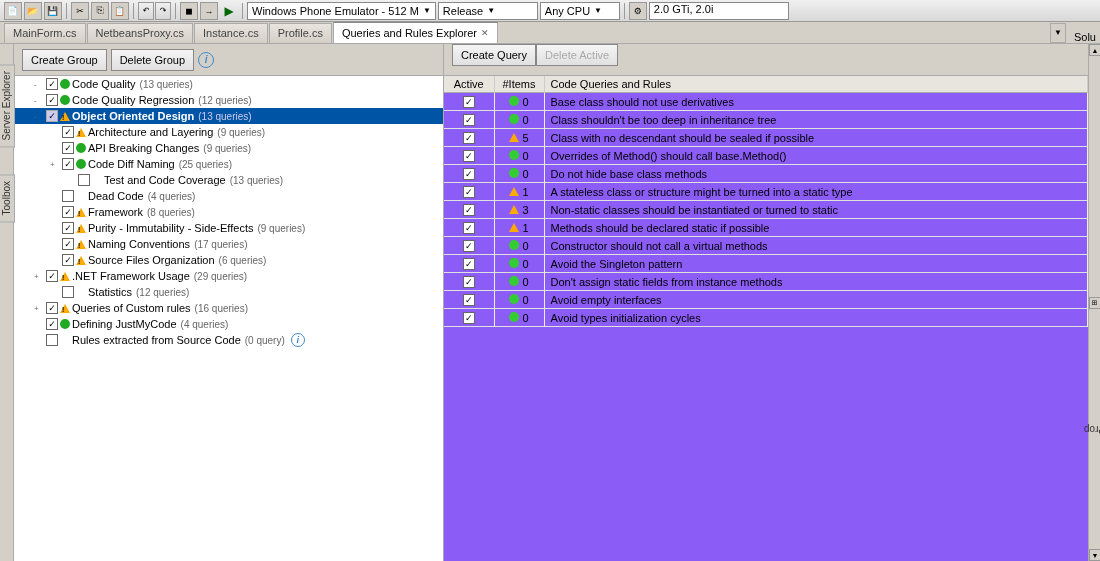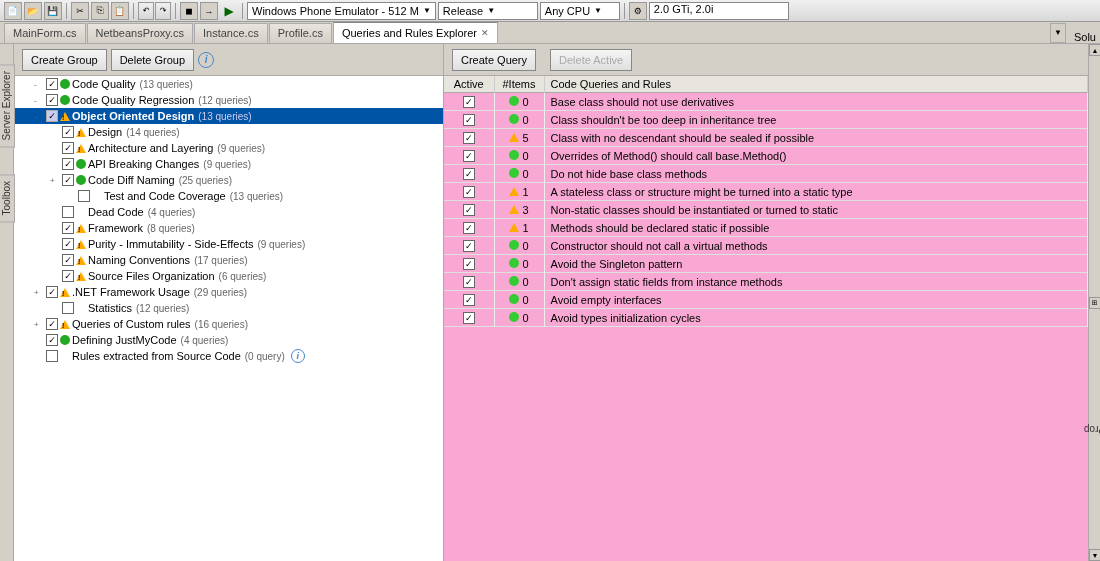--- a/index.html
+++ b/index.html
@@ -207,28 +207,28 @@
       flex: 1;
       background: #fff;
       display: flex;
       flex-direction: column;
     }
     .right-toolbar {
       height: 32px;
       background: #d4d0c8;
       border-bottom: 1px solid #aaa;
       display: flex;
-      align-items: center;
+      align-items: flex-start;
       padding: 0 8px;
-      gap: 14px;
+      gap: 0;
     }
     .query-table {
       flex: 1;
       overflow-y: auto;
-      background: #f9a8d4;
+      background: #8b5cf6;
     }
     table {
       width: 100%;
       border-collapse: collapse;
     }
     thead tr {
       background: #e8e4de;
       border-bottom: 1px solid #aaa;
     }
     thead th {
@@ -407,27 +407,20 @@
       </div>
 
       <div class="tree-item indent1 selected">
         <span class="expand-icon">-</span>
         <div class="check-box checked" style="border-color: #aaa; background: #cce;"></div>
         <div class="warn-triangle" style="border-bottom-color: #ffaa00;"></div>
         <span class="item-text" style="font-weight: bold;">Object Oriented Design</span>
         <span class="item-count">(13 queries)</span>
       </div>
 
-      <div class="tree-item indent2">
-        <span class="expand-icon"></span>
-        <div class="check-box checked"></div>
-        <div class="warn-triangle"></div>
-        <span class="item-text">Design</span>
-        <span class="item-count">(14 queries)</span>
-      </div>
 
       <div class="tree-item indent2">
         <span class="expand-icon"></span>
         <div class="check-box checked"></div>
         <div class="warn-triangle"></div>
         <span class="item-text">Architecture and Layering</span>
         <span class="item-count">(9 queries)</span>
       </div>
 
       <div class="tree-item indent2">

